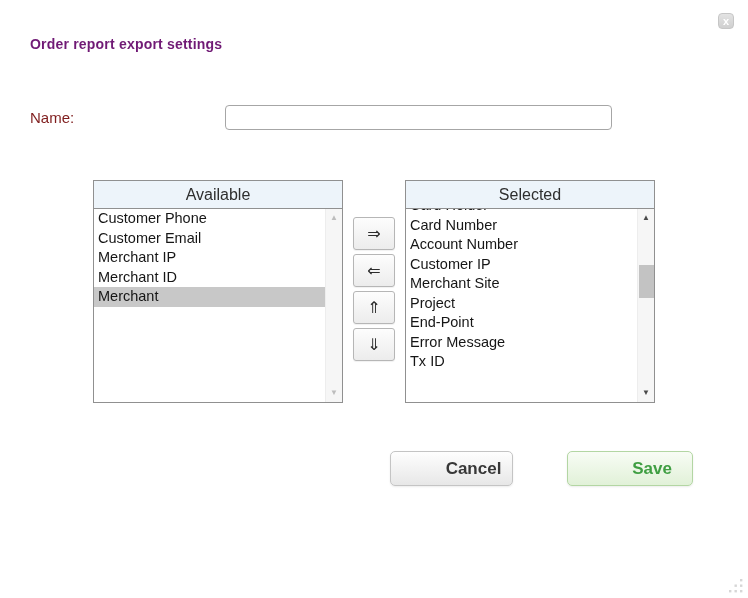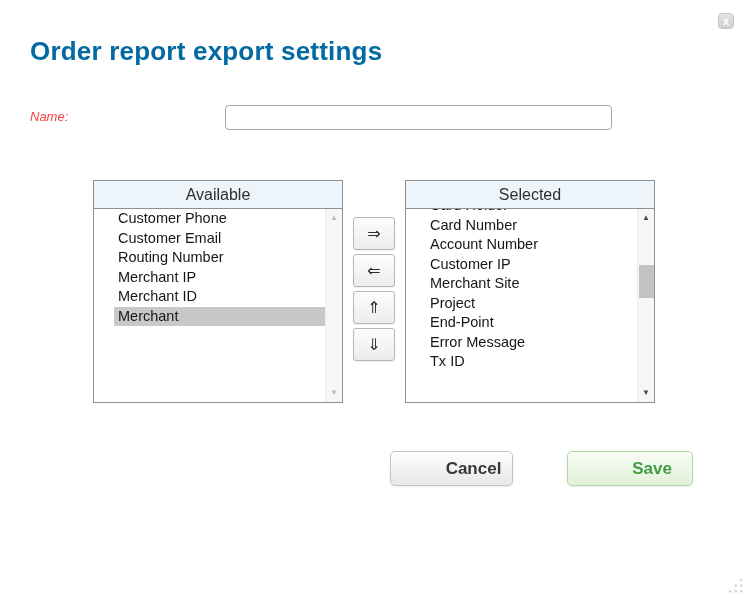--- a/index.html
+++ b/index.html
@@ -1,43 +1,43 @@
 <!DOCTYPE html>
 <html><head>
 <meta charset="utf-8">
 <style>
   * { margin:0; padding:0; box-sizing:border-box; }
   html,body { width:748px; height:598px; background:#ffffff; overflow:hidden;
               font-family:"Liberation Sans", sans-serif; }
   #dialog { position:relative; width:748px; height:598px; background:#fff; }
 
   
-  .dlg-title { position:absolute; left:30px; top:36px; font-size:26px; font-weight:bold;
-               color:#0369a1; letter-spacing:0.2px; }
+  .dlg-title { position:absolute; left:30px; top:36px; font-size:14px; font-weight:bold;
+               color:#701a75; letter-spacing:0.2px; }
 
   
   .close-btn { position:absolute; left:718px; top:13px; width:16px; height:16px;
                background:linear-gradient(#e3e3e3,#cfcfcf); border:1px solid #c6c6c6;
                border-radius:4px; color:#ffffff; font-weight:bold; font-size:11px;
                text-align:center; line-height:14px; cursor:pointer; }
 
   
-  .name-label { position:absolute; left:30px; top:109px; font-size:13px; color:#ef4444;font-style:italic; }
+  .name-label { position:absolute; left:30px; top:109px; font-size:15px; color:#7f1d1d; }
   .name-input { position:absolute; left:225px; top:105px; width:387px; height:25px;
                 border:1px solid #a6a6a6; border-radius:4px; font-size:14px;
                 padding:0 6px; color:#222; outline:none; background:#fff; }
 
   
   .listbox { position:absolute; top:180px; width:250px; height:223px;
              border:1px solid #909090; background:#fff; }
   .listbox.available { left:93px; }
   .listbox.selected-box { left:405px; }
   .listbox-header { height:28px; background:#edf4fa; border-bottom:1px solid #909090;
                     text-align:center; font-size:16px; color:#2e2e2e; line-height:28px; }
-  .list-area { position:relative; height:193px; overflow:hidden;margin-left:20px; }
+  .list-area { position:relative; height:193px; overflow:hidden; }
   .list-items { width:calc(100% - 17px); }
   .list-item { height:19.5px; line-height:19.5px; font-size:14.5px; color:#161616;
                padding-left:4px; white-space:nowrap; cursor:default; }
   .list-item.sel { background:#c8c8c8; }
   .list-area.scrolled .list-items .list-item:first-child { margin-top:-13px; }
 
   
   .scrollbar { position:absolute; right:0; top:0; bottom:0; width:17px; background:#f6f6f6;
                border-left:1px solid #ededed; }
   .sb-arrow { position:absolute; left:0; width:100%; height:18px; text-align:center;
@@ -82,21 +82,20 @@
 
   <label class="name-label">Name:</label>
   <input class="name-input" type="text" placeholder="" style="">
 
   <div class="listbox available">
     <div class="listbox-header">Available</div>
     <div class="list-area">
       <div class="list-items">
         <div class="list-item">Customer Phone</div>
         <div class="list-item">Customer Email</div>
-        <div class="list-item">Routing Number</div>
         <div class="list-item">Merchant IP</div>
         <div class="list-item">Merchant ID</div>
         <div class="list-item sel">Merchant</div>
       </div>
       <div class="scrollbar sb-dim">
         <div class="sb-arrow up">▲</div>
         <div class="sb-arrow down">▼</div>
       </div>
     </div>
   </div>

